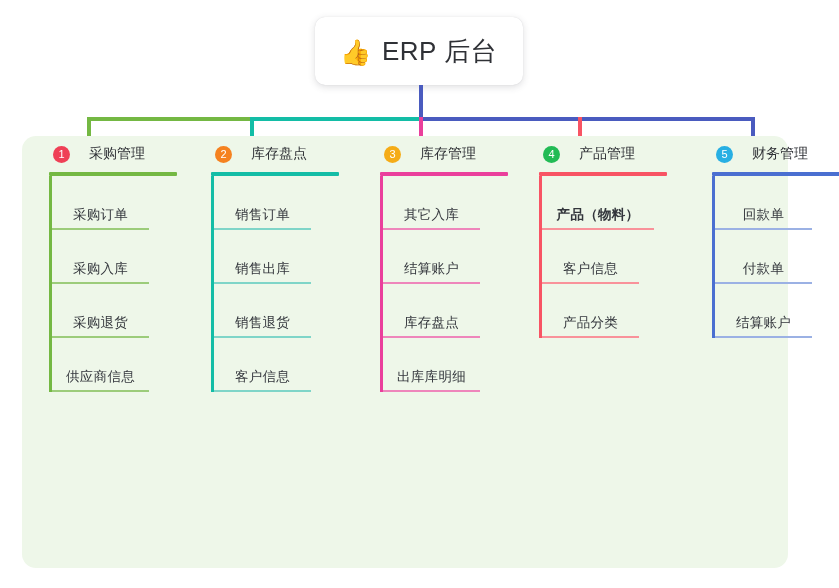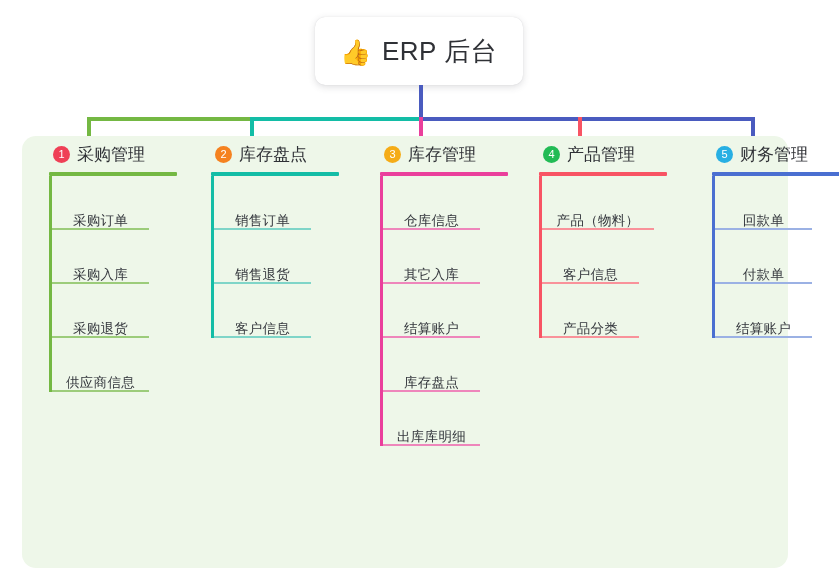--- a/index.html
+++ b/index.html
@@ -90,23 +90,24 @@
     height: 17px;
     border-radius: 50%;
     color: #ffffff;
     font-size: 11px;
     line-height: 17px;
     text-align: center;
     font-weight: normal;
     flex: 0 0 auto;
   }
   .col-title {
-    font-size: 17px;
+    font-size: 14px;
     color: #2f3136;
     white-space: nowrap;
+    margin-left: 12px;
   }
   .col-rule {
     height: 4px;
     width: 128px;
     margin-left: 11px;
     border-radius: 1px;
   }
 
   .leaves {
     position: relative;
@@ -127,30 +128,31 @@
     width: 97px;
     box-sizing: border-box;
     display: flex;
     align-items: flex-end;
     justify-content: center;
   }
   .leaf .leaf-label {
     font-size: 13.5px;
     color: #33363c;
     white-space: nowrap;
+    padding-bottom: 6px;
     letter-spacing: 0.3px;
   }
   .leaf .underline {
     position: absolute;
     left: 0;
     bottom: 0;
     height: 2px;
     width: 100%;
   }
-  .leaf.wide { width: 112px; }
+  .leaf.wide { width: 112px; font-weight: bold; }
 </style>
 </head>
 <body style="background: rgb(255, 255, 255);">
 
 <div id="root-card">
   <span class="thumb">👍</span>
   <span class="root-title">ERP 后台</span>
 </div>
 
 <div id="connector-layer">
@@ -202,41 +204,41 @@
         <span class="col-title" style="color: rgb(47, 49, 54);">库存盘点</span>
       </div>
       <div class="col-rule" style="background: rgb(19, 189, 166);"></div>
       <div class="leaves">
         <div class="spine" style="background: rgb(19, 189, 166);"></div>
         <div class="leaf">
           <span class="leaf-label">销售订单</span>
           <div class="underline" style="background: rgb(127, 213, 200);"></div>
         </div>
         <div class="leaf">
+          <span class="leaf-label">销售出库</span>
+          <div class="underline" style="background: rgb(127, 213, 200);"></div>
+        </div>
+        <div class="leaf">
           <span class="leaf-label">销售退货</span>
           <div class="underline" style="background: rgb(127, 213, 200);"></div>
         </div>
         <div class="leaf">
           <span class="leaf-label">客户信息</span>
           <div class="underline" style="background: rgb(127, 213, 200);"></div>
         </div>
       </div>
     </div>
     <div class="column" style="left: 347px;">
       <div class="col-header">
         <span class="badge" style="background: rgb(245, 172, 23);">3</span>
         <span class="col-title" style="color: rgb(47, 49, 54);">库存管理</span>
       </div>
       <div class="col-rule" style="background: rgb(234, 63, 156);"></div>
       <div class="leaves">
         <div class="spine" style="background: rgb(234, 63, 156);"></div>
-        <div class="leaf">
-          <span class="leaf-label">仓库信息</span>
-          <div class="underline" style="background: rgb(238, 134, 187);"></div>
-        </div>
         <div class="leaf">
           <span class="leaf-label">其它入库</span>
           <div class="underline" style="background: rgb(238, 134, 187);"></div>
         </div>
         <div class="leaf">
           <span class="leaf-label">结算账户</span>
           <div class="underline" style="background: rgb(238, 134, 187);"></div>
         </div>
         <div class="leaf">
           <span class="leaf-label">库存盘点</span>

